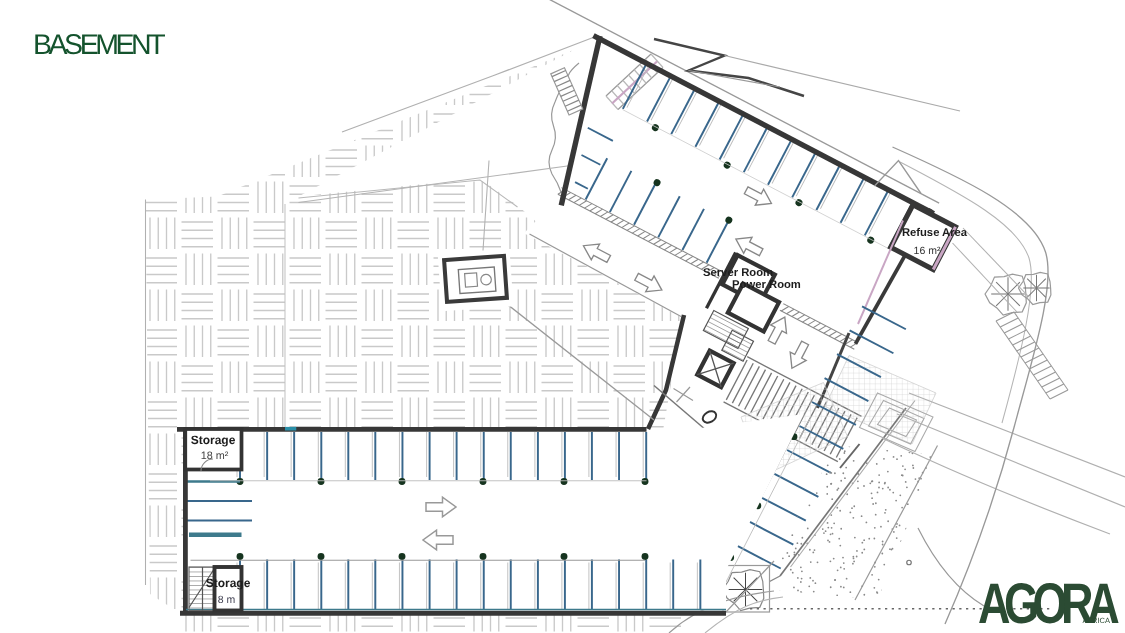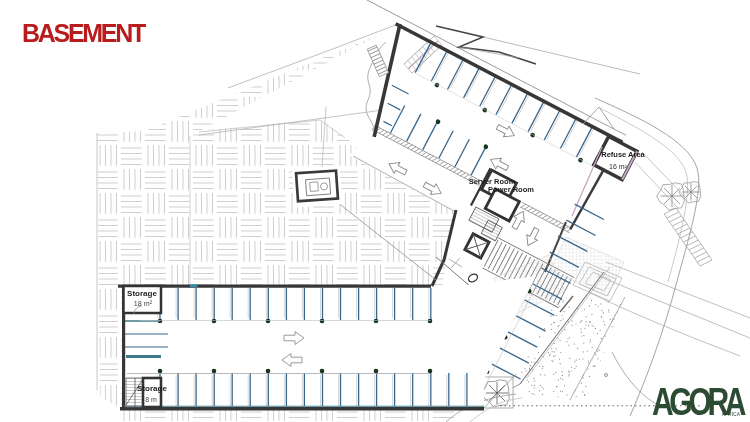--- a/index.html
+++ b/index.html
@@ -1,17 +1,17 @@
 <!DOCTYPE html>
 <html><head><meta charset="utf-8">
 <style>
 html,body{margin:0;padding:0;background:#fff;width:750px;height:422px;overflow:hidden}
 .title{position:absolute;left:22px;top:28px;font-family:"Liberation Sans",sans-serif;line-height:1}
 .t1{font-size:36.5px;font-weight:400;color:#1c1c1c;letter-spacing:-3.2px}
-.t2{font-size:25px;font-weight:bold;color:#b91c1c;letter-spacing:-2.3px;margin-top:-7px}
+.t2{font-size:19px;font-weight:normal;color:#14532d;letter-spacing:-2.3px;margin-top:-7px}
 </style></head>
 <body>
 <svg width="750" height="422" viewBox="0 0 750 422" style="position:absolute;left:0;top:0">
 <defs>
 <pattern id="bw" width="48" height="48" patternUnits="userSpaceOnUse">
  <g stroke="#c9c9c9" stroke-width="0.9">
   <path d="M4,1V22M9.5,1V22M15,1V22M20.5,1V22"></path>
   <path d="M25,4H46M25,9.5H46M25,15H46M25,20.5H46"></path>
   <path d="M1,28H22M1,33.5H22M1,39H22M1,44.5H22"></path>
   <path d="M28,25V46M33.5,25V46M39,25V46M44.5,25V46"></path>

